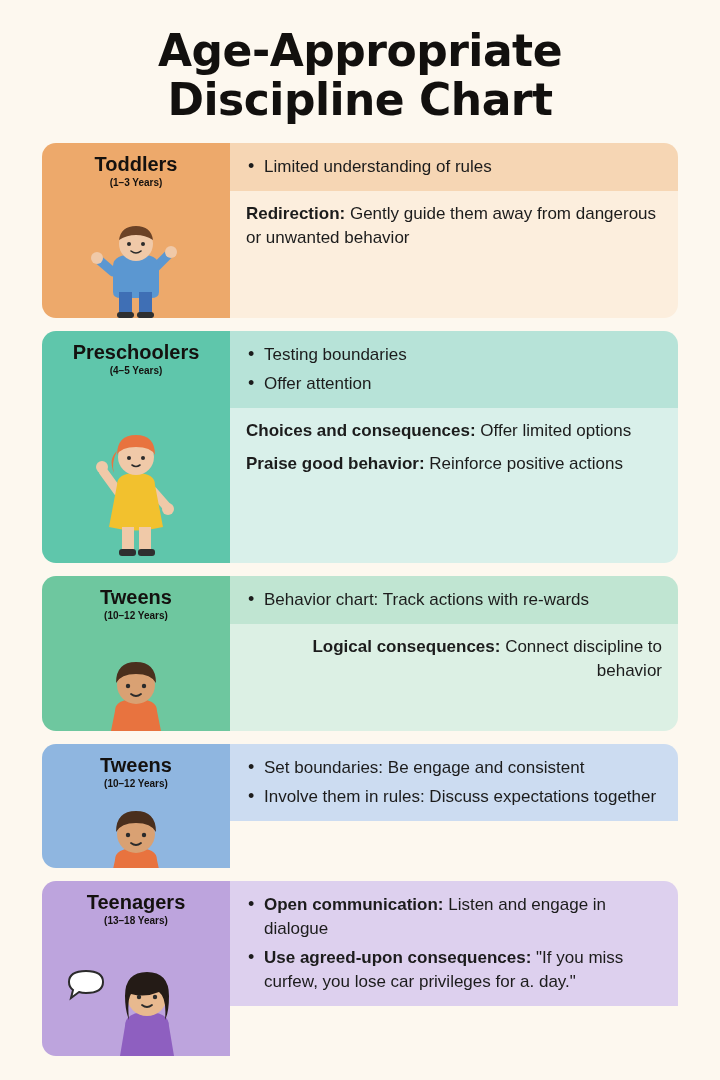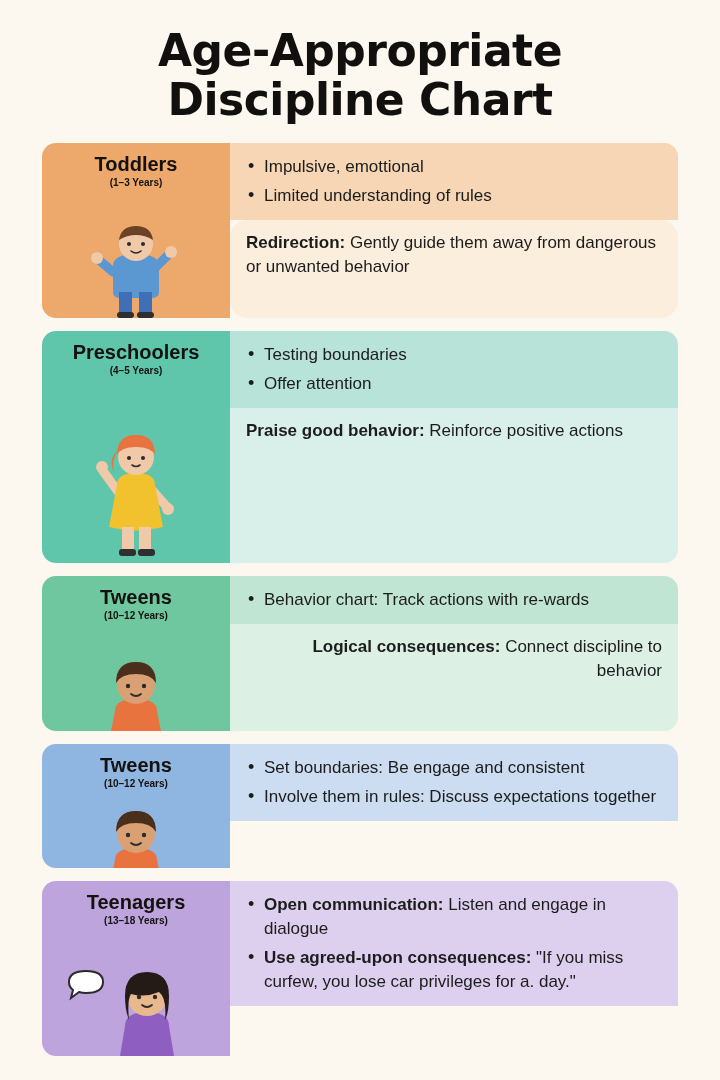--- a/index.html
+++ b/index.html
@@ -105,21 +105,21 @@
     font-size: 17px;
     line-height: 1.42;
     margin-bottom: 9px;
   }
   .strategy:last-child { margin-bottom: 0; }
   .strategy b { font-weight: 700; }
 
   
   .c-toddlers .left { background: #eda96b; }
   .c-toddlers .bullets { background: #f6d6b4; }
-  .c-toddlers .strategies { background: #fceedd; border-radius: 17px; }
+  .c-toddlers .strategies { background: #fceedd; }
   
   .c-pre .left { background: #5fc6ab; }
   .c-pre .bullets { background: #b7e3d8; }
   .c-pre .strategies { background: #d9f0ea; }
   
   .c-tweens1 .left { background: #6ec79f; }
   .c-tweens1 .bullets { background: #c0e5d2; }
   .c-tweens1 .strategies { background: #dcf0e4; text-align: right; }
   
   .c-tweens2 .left { background: #8fb6e0; }
@@ -163,21 +163,20 @@
           <path d="M42 14 q2-14 17-14 q15 0 17 14 q-8-5-17-5 q-9 0-17 5 z" fill="#6b4226"></path>
           <circle cx="52" cy="18" r="2" fill="#2b2b2b"></circle>
           <circle cx="66" cy="18" r="2" fill="#2b2b2b"></circle>
           <path d="M54 25 q5 4 10 0" stroke="#2b2b2b" stroke-width="1.6" fill="none" stroke-linecap="round"></path>
         </svg>
       </div>
     </div>
     <div class="right">
       <div class="bullets">
         <ul>
-          <li>Impulsive, emottional</li>
           <li>Limited understanding of rules</li>
         </ul>
       </div>
       <div class="strategies">
         <div class="strategy">
           <b>Redirection:</b><span> Gently guide them away from dangerous or unwanted behavior</span>
         </div>
       </div>
     </div>
   </div>
@@ -208,20 +207,23 @@
     </div>
     <div class="right">
       <div class="bullets">
         <ul>
           <li>Testing boundaries</li>
           <li>Offer attention</li>
         </ul>
       </div>
       <div class="strategies">
         <div class="strategy">
+          <b>Choices and consequences:</b><span> Offer limited options</span>
+        </div>
+        <div class="strategy">
           <b>Praise good behavior:</b><span> Reinforce positive actions</span>
         </div>
       </div>
     </div>
   </div>
 
   <div class="card c-tweens1 h-tw1">
     <div class="left">
       <div class="age-name">Tweens</div>
       <div class="age-range">(10–12 Years)</div>

